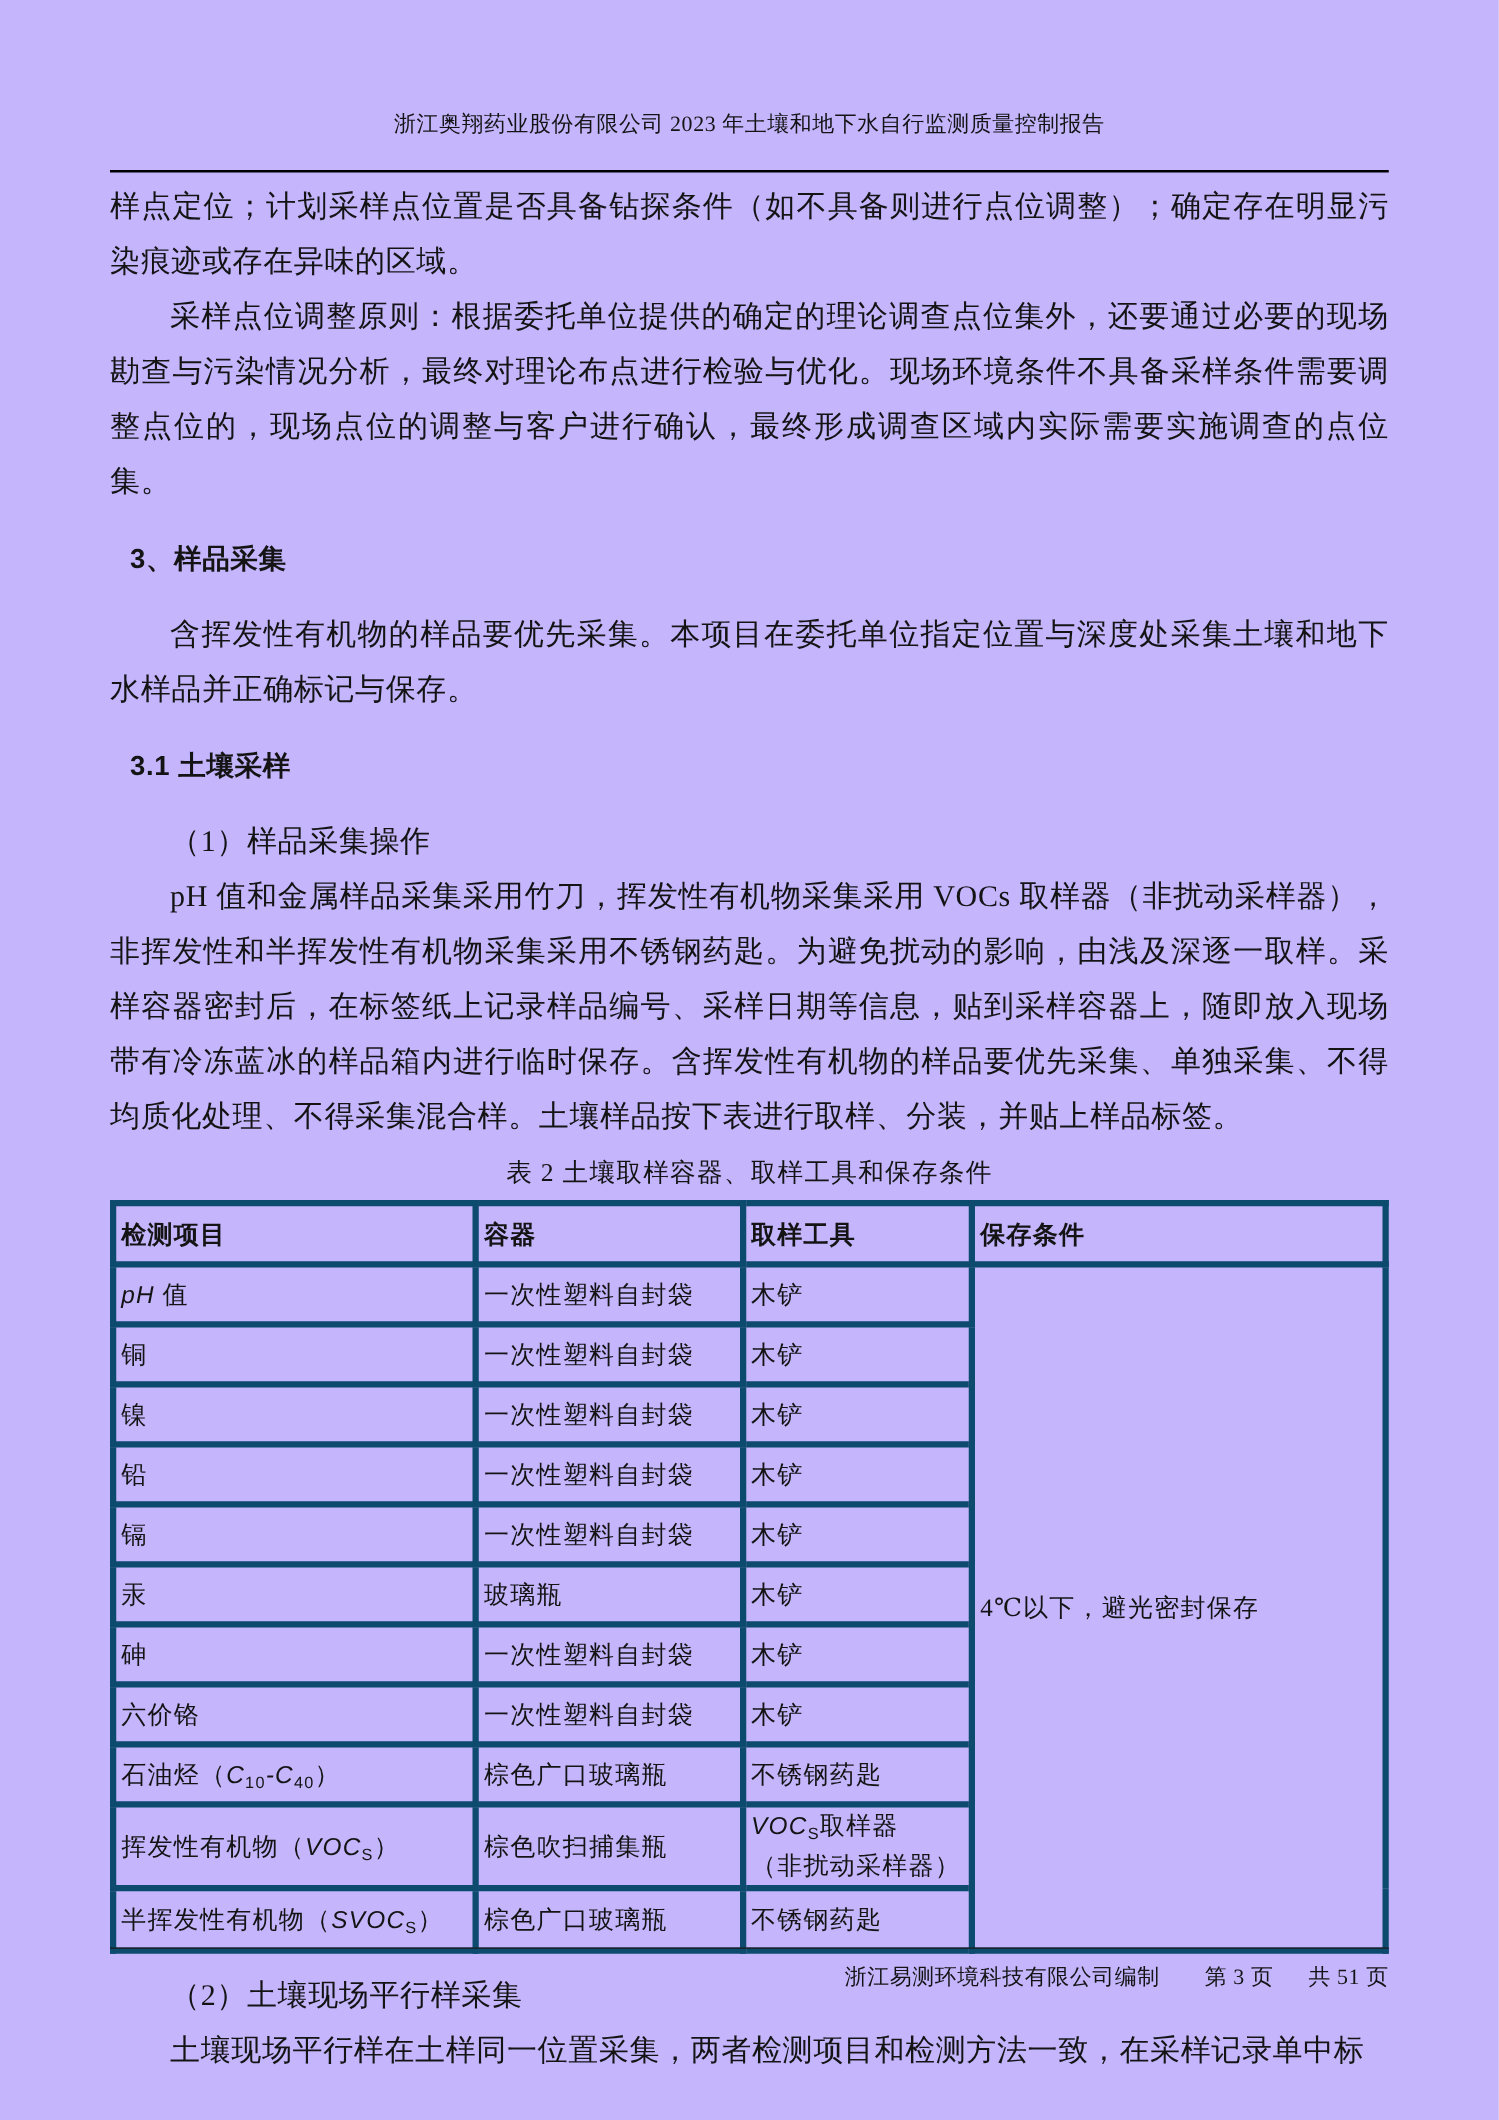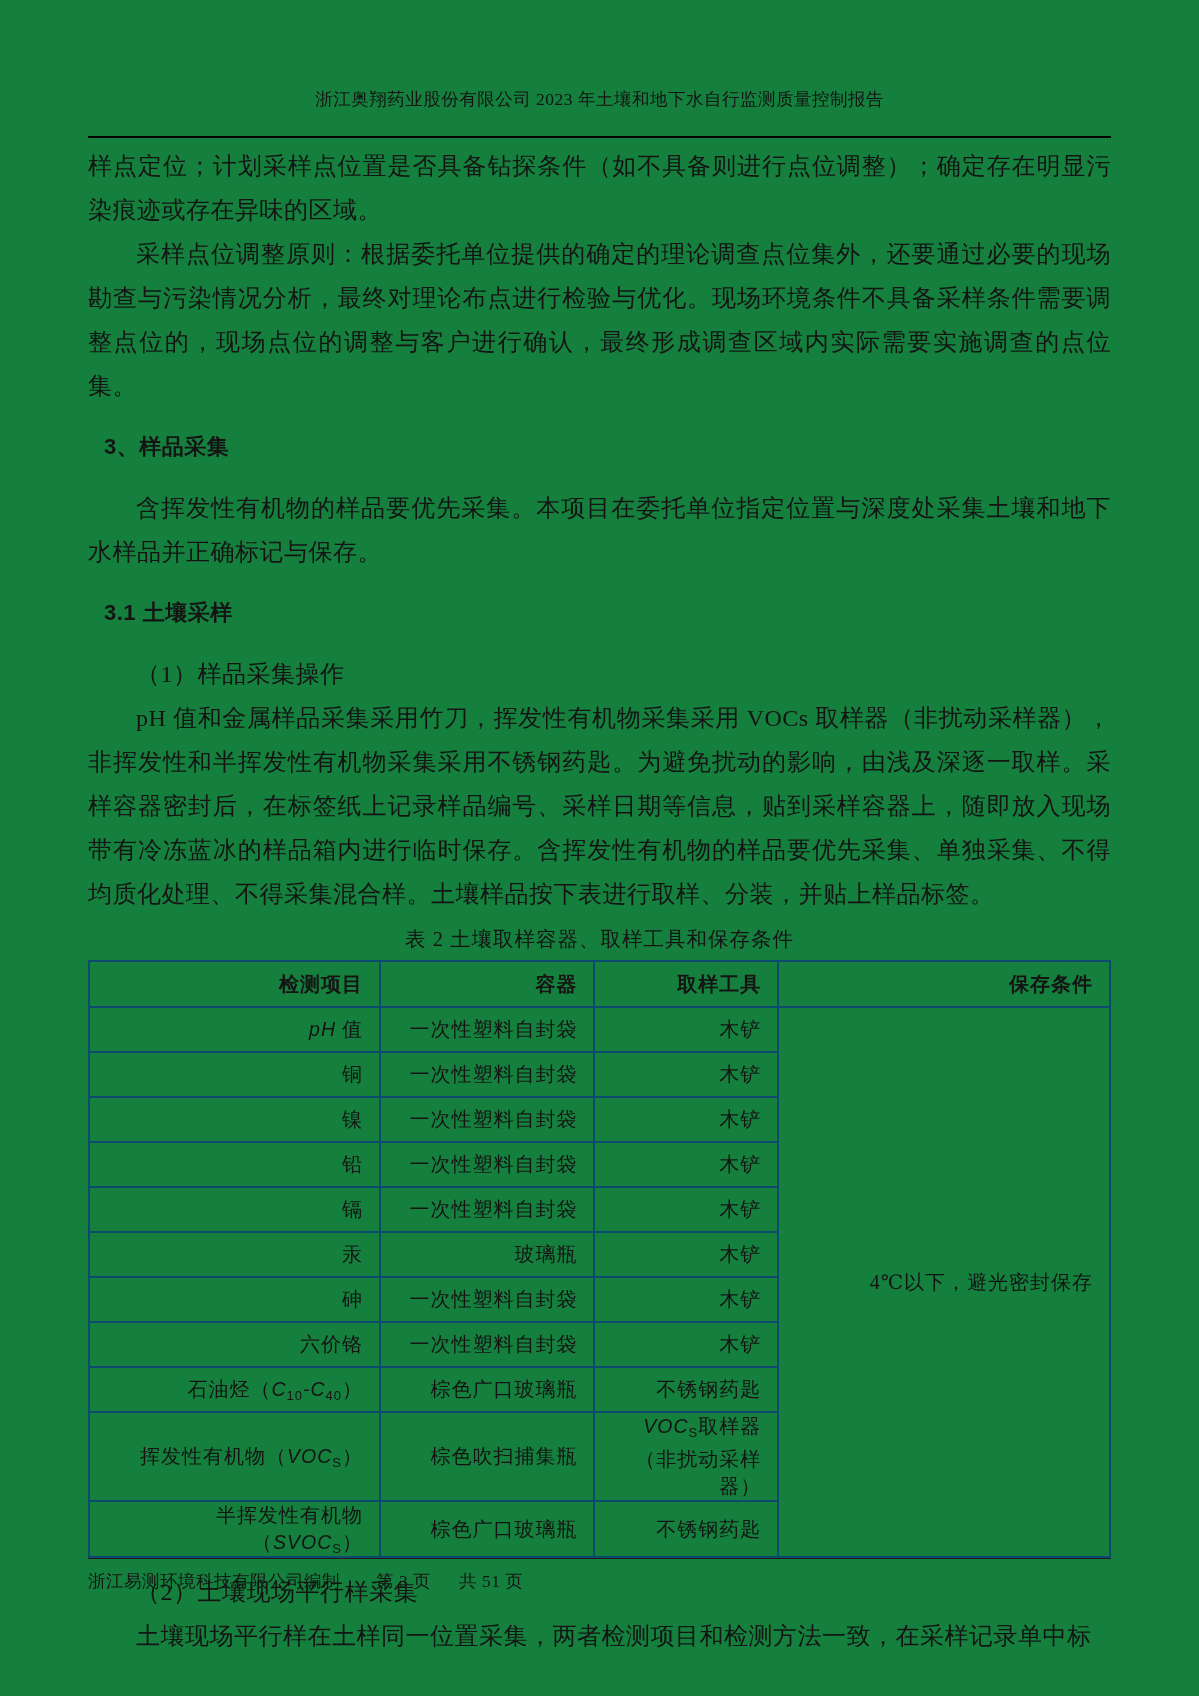--- a/index.html
+++ b/index.html
@@ -1,19 +1,19 @@
 <!DOCTYPE html>
 <html><head>
 <meta charset="utf-8">
 <style>
   html,body{margin:0;padding:0;background:#e8e8e8;}
   .sheet{
     position:relative;
     width:1199px;height:1696px;
-    background:#15803d;
+    background:#c4b5fd;
     margin:0 auto;
     font-family:"Liberation Serif","DejaVu Serif",serif;
     color:#141414;
     overflow:hidden;
   }
   .content{
     position:absolute;inset:0;
     padding:86px 88px 0 88px;
     box-sizing:border-box;
   }
@@ -53,24 +53,24 @@
     letter-spacing:1px;
   }
   table.soil-table{
     width:100%;
     border-collapse:collapse;
     table-layout:fixed;
     border:2px solid #333;
   }
   .c1{width:28.5%}.c2{width:21%}.c3{width:18%}.c4{width:32.5%}
   .soil-table th,.soil-table td{
-    border:2px solid #0c4a6e;
-    text-align:right;
+    border:5px solid #0c4a6e;
+    text-align:left;
     vertical-align:middle;
-    padding:0 16px;
+    padding:0 4px;
   }
   .soil-table th{
     font-family:"Liberation Sans","DejaVu Sans",sans-serif;
     font-size:20px;
     font-weight:bold;
     height:44px;
     letter-spacing:1px;
   }
   .soil-table td{
     font-size:20px;
@@ -85,21 +85,21 @@
     font-family:"Liberation Sans","DejaVu Sans",sans-serif;
     font-size:13px;
     vertical-align:-4px;
   }
   .tool-line{line-height:27px;}
   .after-tbl{margin-top:12px;}
   .doc-footer{
     position:absolute;
     left:88px;right:88px;top:1558px;
     border-top:1.5px solid #1a1a1a;
-    text-align:left;
+    text-align:right;
     font-size:17.5px;
     padding-top:10px;
     letter-spacing:.5px;
   }
   .pg{margin-left:36px;}
   .pg2{margin-left:28px;}
 </style>
 </head>
 <body>
 

